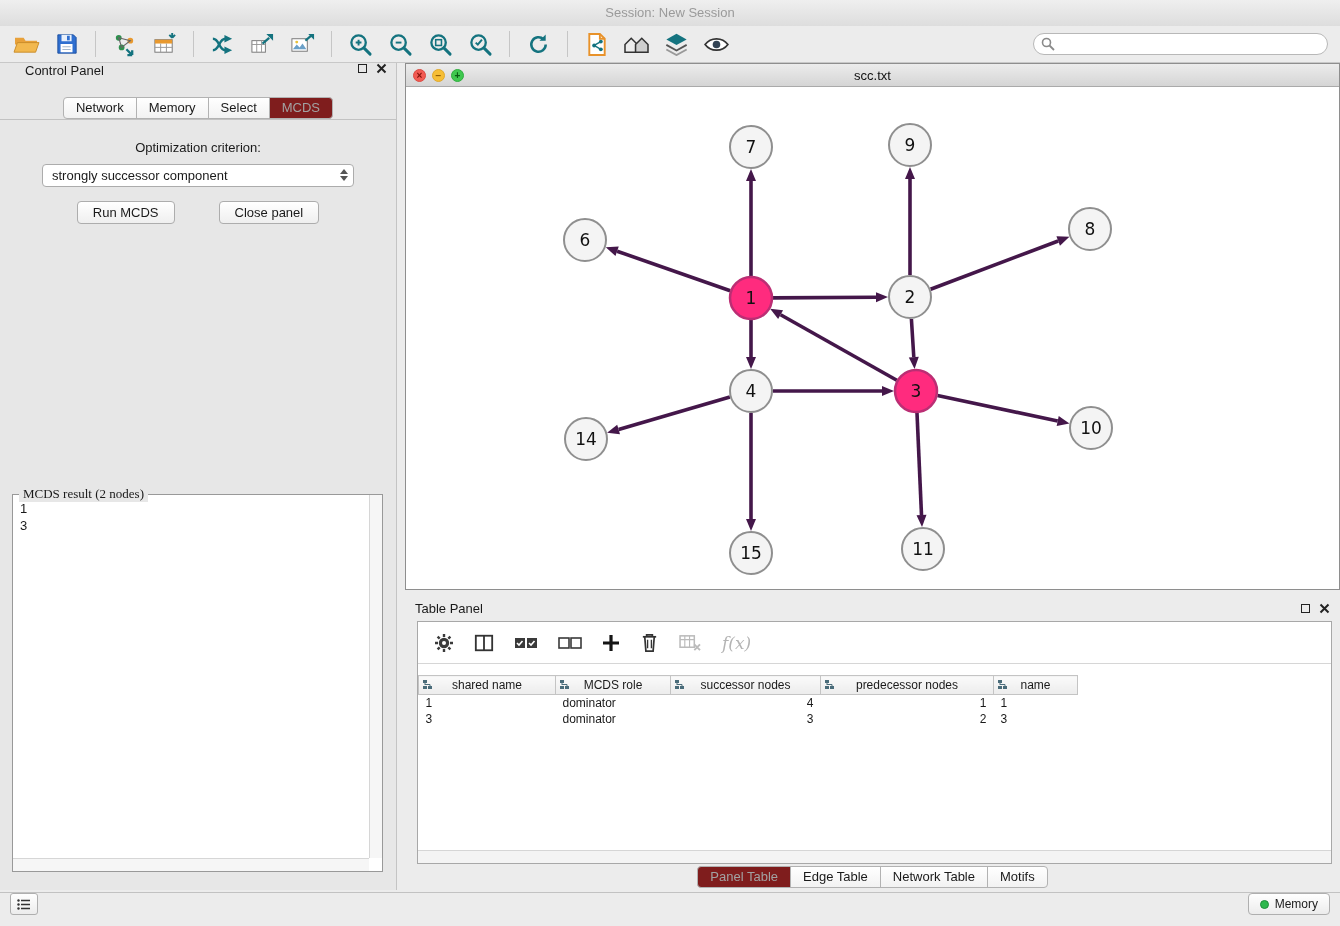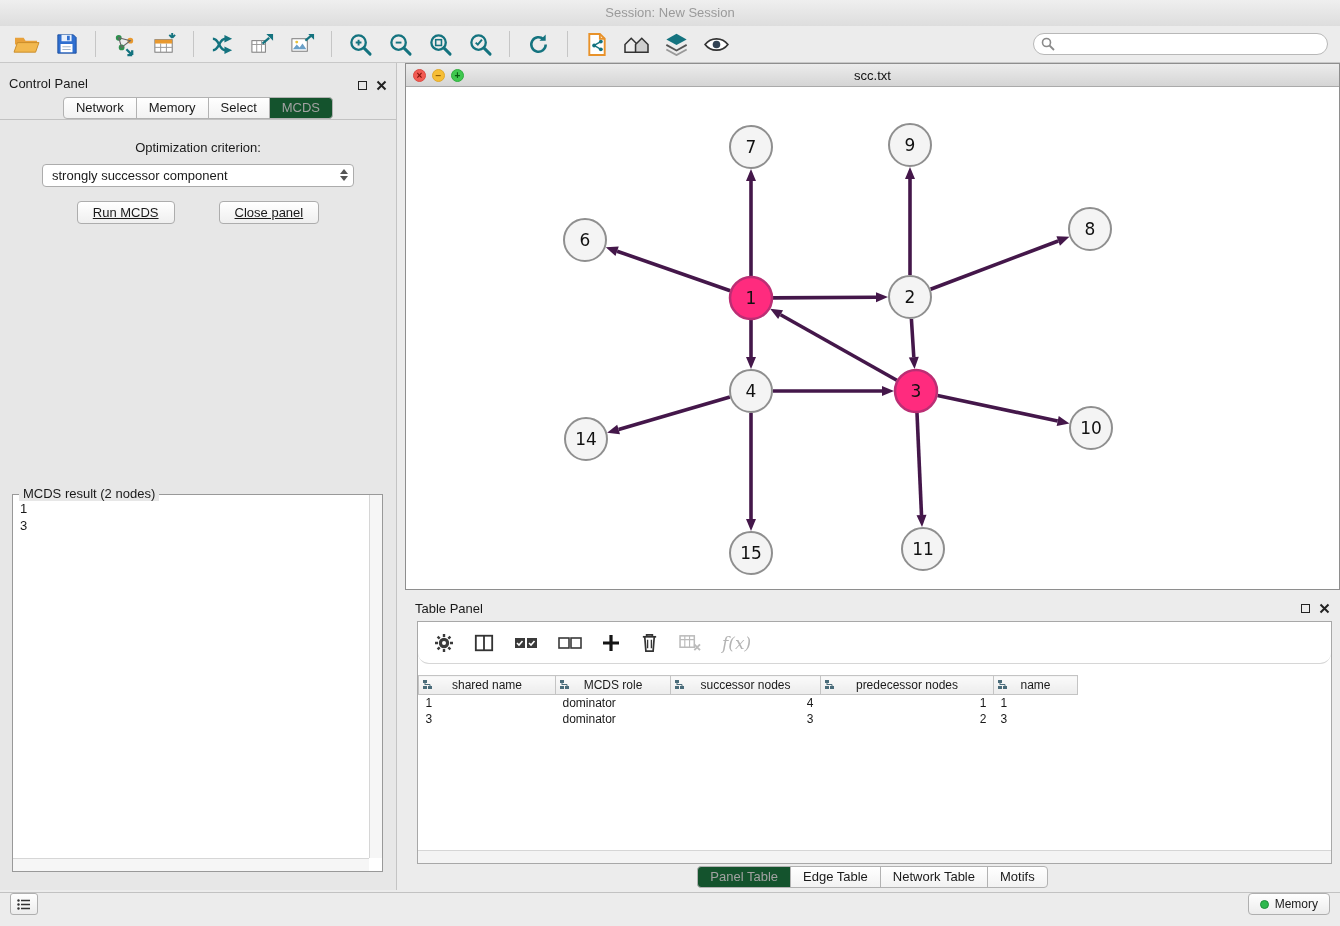--- a/index.html
+++ b/index.html
@@ -28,54 +28,54 @@
     width: 100%; height: 22px; border: 1px solid #b8b8b8; border-radius: 12px;
     padding: 0 8px 0 26px; font-size: 13px; background: #fff; outline: none;
     font-family: "Liberation Sans", sans-serif;
   }
   .search-ic { position: absolute; left: 8px; top: 4px; }
   
   .control-panel {
     position: absolute; left: 0; top: 63px; width: 397px; height: 827px;
     background: #e7e7e7; border-right: 1px solid #c4c4c4;
   }
-  .panel-header { height: 28px; display: flex; align-items: flex-end; padding: 0 9px; }
+  .panel-header { height: 28px; display: flex; align-items: flex-start; padding: 0 9px; margin-left: 16px; }
   .panel-icons { margin-left: auto; display: flex; gap: 9px; align-items: center; }
   .float-icon { width: 9px; height: 9px; border: 1.5px solid #222; display: inline-block; }
   .cp-tabs { display: flex; justify-content: center; margin-top: 6px; }
   .cp-tabline { height: 1px; background: #c2c2c2; margin-top: 0px; }
   .seg {
     padding: 2px 12px; background: linear-gradient(#ffffff,#f2f2f2);
     border: 1px solid #b2b2b2; margin-left: -1px; font-size: 13px;
     color: #1a1a1a; line-height: 16px; cursor: default; white-space: nowrap;
   }
   .seg:first-child { border-radius: 4px 0 0 4px; margin-left: 0; }
   .seg:last-child { border-radius: 0 4px 4px 0; }
-  .seg-active { background: #14532d; color: #a2a2a2; }
+  .seg-active { background: #7f1d1d; color: #a2a2a2; }
   .opt-label { text-align: center; margin-top: 20px; }
   .criterion-select {
     display: block; margin: 9px auto 0; width: 312px; height: 23px;
     background: #fff; border: 1px solid #acacac; border-radius: 4px;
     position: relative; padding: 0 22px 0 9px; line-height: 21px; text-align: left;
   }
   .stepper { position: absolute; right: 5px; top: 4px; display: flex; flex-direction: column; gap: 2px; }
   .tri-up { width: 0; height: 0; border-left: 4px solid transparent; border-right: 4px solid transparent; border-bottom: 5px solid #555; }
   .tri-down { width: 0; height: 0; border-left: 4px solid transparent; border-right: 4px solid transparent; border-top: 5px solid #555; }
-  .btn-row { display: flex; justify-content: center; gap: 44px; margin-top: 14px; text-decoration: underline; }
+  .btn-row { display: flex; justify-content: center; gap: 44px; margin-top: 14px; }
   .mac-btn {
     height: 23px; padding: 0 15px; background: linear-gradient(#ffffff,#efefef);
     border: 1px solid #adadad; border-radius: 4px; font-size: 13px;
     font-family: "Liberation Sans", sans-serif; color: #1a1a1a;
   }
   .result-box {
     position: absolute; left: 12px; right: 13px; top: 431px; bottom: 18px;
     border: 1px solid #999; background: #fff;
   }
   .result-legend {
-    position: absolute; top: -9px; left: 6px; background: #e7e7e7; padding: 0 4px; font-size: 13px;
+    position: absolute; top: -9px; left: 6px; background: #e7e7e7; padding: 0 4px; font-size: 13px; font-family: Liberation Serif, serif;
   }
   .result-text { position: absolute; left: 1px; top: 2px; right: 15px; bottom: 15px; padding: 3px 6px; font-size: 13px; line-height: 17px; overflow: hidden; }
   .result-vscroll { position: absolute; top: 0; right: 0; bottom: 13px; width: 13px; background: #f6f6f6; border-left: 1px solid #d6d6d6; }
   .result-hscroll { position: absolute; left: 0; right: 13px; bottom: 0; height: 13px; background: #f6f6f6; border-top: 1px solid #d6d6d6; }
   
   .net-window {
     position: absolute; left: 405px; top: 63px; width: 935px; height: 527px;
     border: 1px solid #8e8e8e; background: #fff;
   }
   .net-titlebar {
@@ -90,21 +90,21 @@
   .tl-green { background: #3fc84f; color: #0a5c14; border: 1px solid #2fae3f; }
   .net-canvas { position: relative; width: 933px; height: 502px; background: #fff; }
   .node-label { font-family: "DejaVu Sans", sans-serif; font-size: 17px; fill: #111; }
   
   .table-panel { position: absolute; left: 405px; top: 597px; width: 935px; height: 291px; }
   .tp-header { height: 22px; display: flex; align-items: center; padding: 0 10px; }
   .tp-body {
     position: absolute; left: 12px; right: 8px; top: 24px; bottom: 24px;
     background: #fff; border: 1px solid #a8a8a8; overflow: hidden;
   }
-  .tp-toolbar { height: 42px; display: flex; align-items: center; gap: 20px; padding: 0 16px; border-bottom: 1px solid #d6d6d6; border-radius: 11px; }
+  .tp-toolbar { height: 42px; display: flex; align-items: center; gap: 20px; padding: 0 16px; border-bottom: 1px solid #d6d6d6; }
   .tt-btn { display: flex; align-items: center; justify-content: center; }
   .fx-text { font-family: "DejaVu Serif", serif; font-style: italic; font-size: 17px; color: #b4b4b4; }
   .tp-table { border-collapse: collapse; table-layout: fixed; margin-top: 11px; font-size: 12px; }
   .tp-table th {
     background: linear-gradient(#fafafa,#ececec); border: 1px solid #c4c4c4;
     height: 19px; font-weight: normal; font-size: 12px; position: relative; padding: 0 4px;
   }
   .sort-ic { position: absolute; left: 3px; top: 3px; }
   .tp-table td { height: 16px; padding: 0 7px; font-size: 12px; }
   .tp-hscroll { position: absolute; left: 0; right: 0; bottom: 0; height: 13px; background: #f4f4f4; border-top: 1px solid #d6d6d6; }

